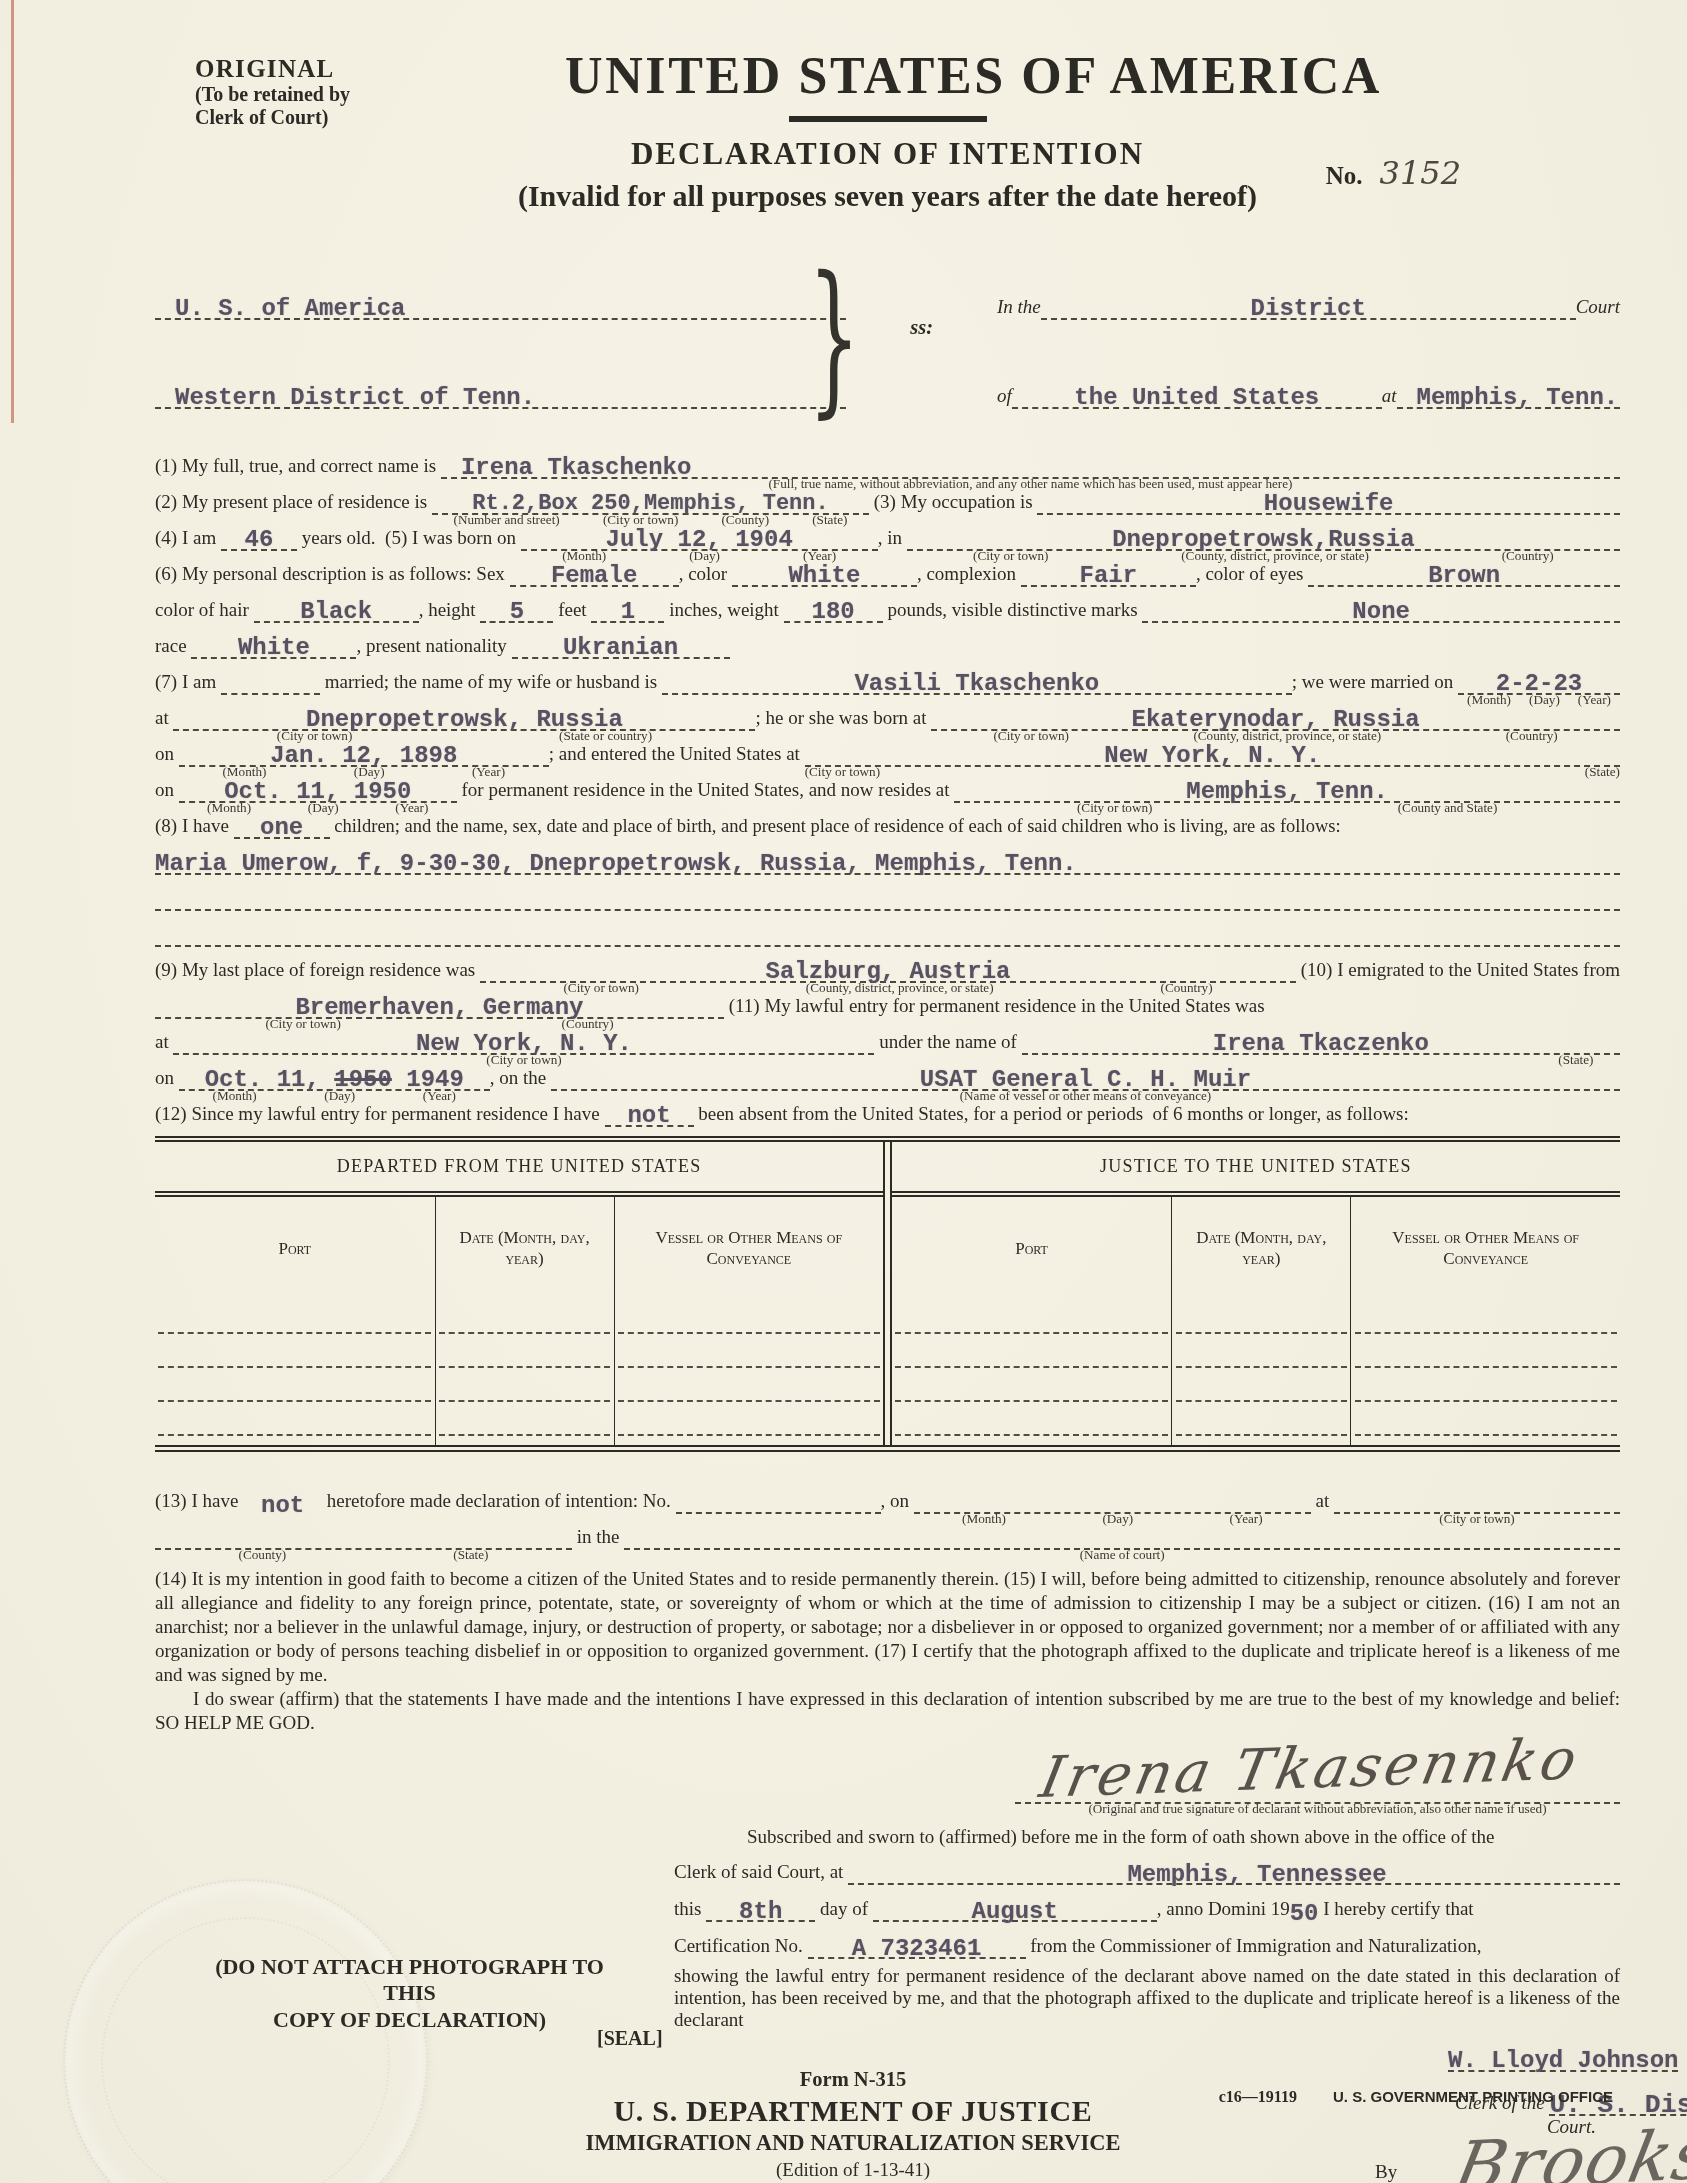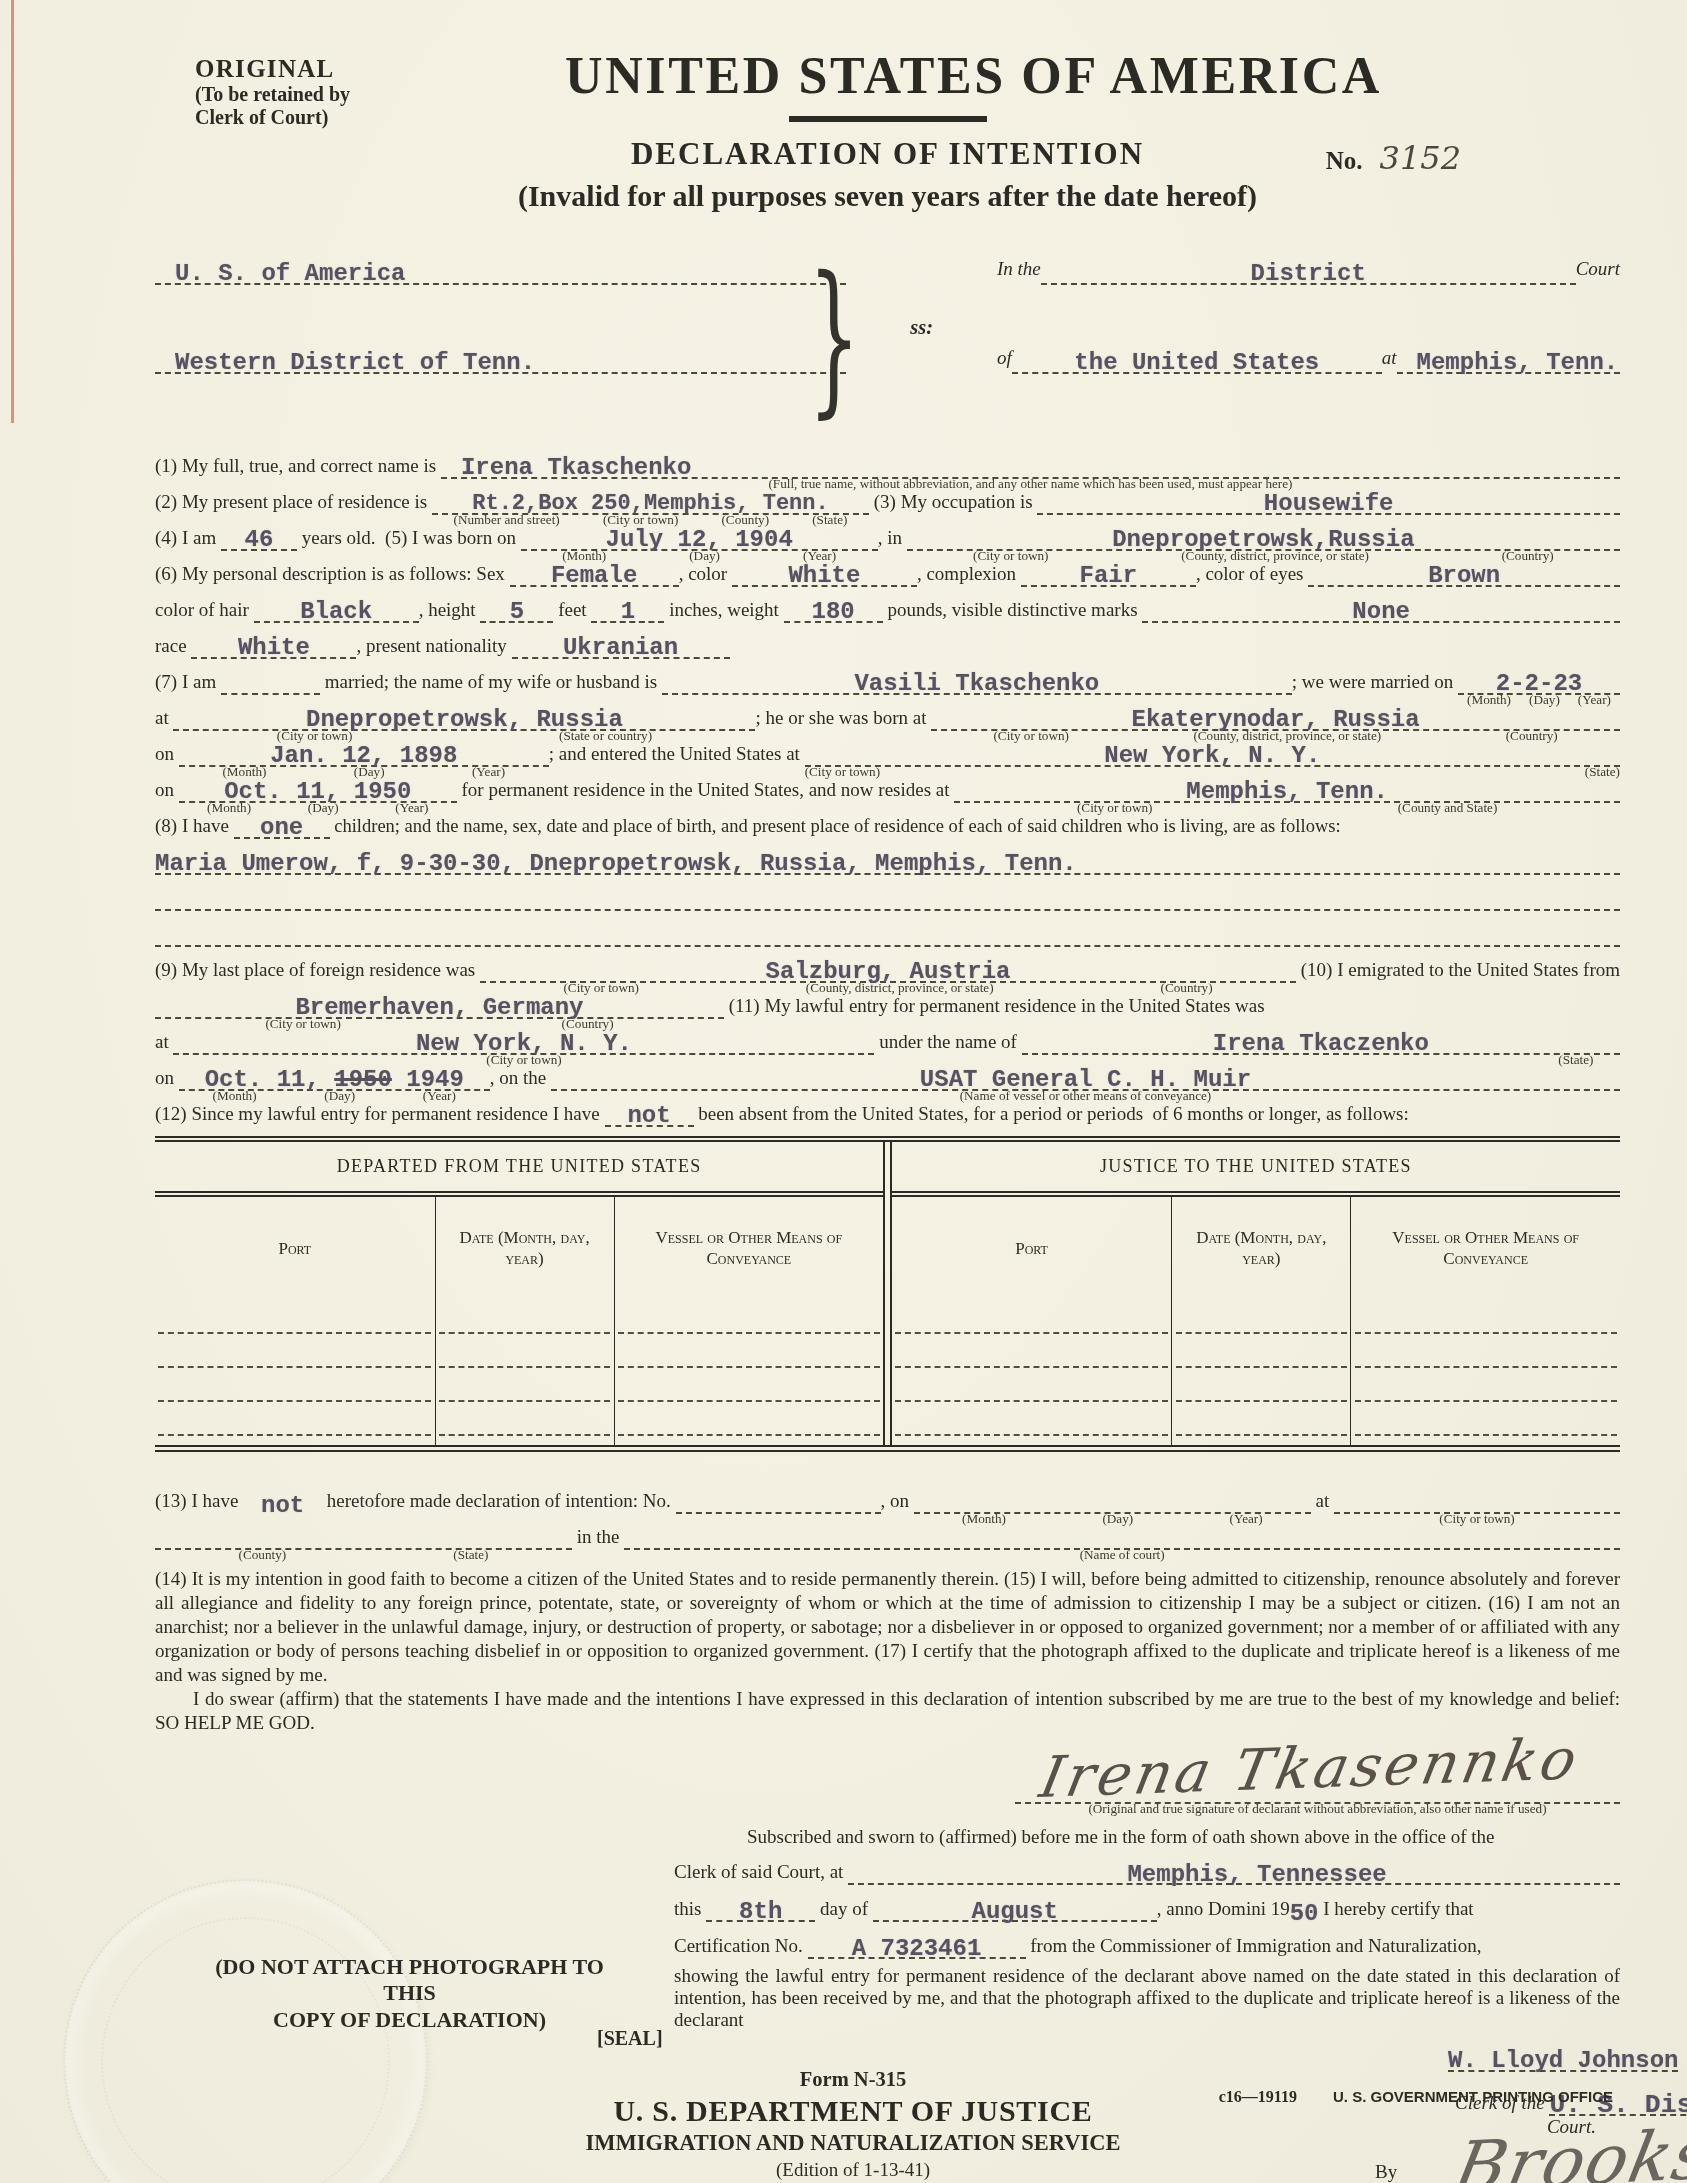--- a/index.html
+++ b/index.html
@@ -11,28 +11,28 @@
 
   
   .hdr{position:relative;height:193px}
   .orig{position:absolute;left:40px;top:9.3px;width:284px;text-align:left;font-weight:bold}
   .orig .o1{font-size:25px;letter-spacing:1.3px}
   .orig .o2{font-size:20px;line-height:22.5px}
   .title{ text-align:center;font-size:52px;font-weight:bold;letter-spacing:2.6px;margin:0 40px 0 212px}
   .trule{width:198px;height:6px;background:#2c2a25;margin:10.6px auto 14.6px auto}
   .declrow{position:relative;text-align:center}
   .decl{font-size:31px;font-weight:bold;letter-spacing:2px}
-  .no{position:absolute;right:159px;top:3px;font-size:25px;font-weight:bold}
+  .no{position:absolute;right:159px;top:18px;font-size:25px;font-weight:bold}
   .no .hand{font-size:32px;font-weight:normal;margin-left:17px}
   .invalid{text-align:center;font-size:30px;font-weight:bold;margin-top:6.6px}
 
   
   .venue{display:flex;margin-top:20px;margin-bottom:34px}
   .vleft{width:691px;position:relative;margin-right:151px}
-  .vl,.vr{height:61px;display:flex;align-items:flex-start}
+  .vl,.vr{height:61px;display:flex;align-items:flex-end}
   .brace{position:absolute;right:-40px;top:-17px;font-size:164px;font-weight:200;
          transform:scaleX(.5);font-family:"DejaVu Serif",serif;color:#35332d}
   .ss{position:absolute;right:-87px;top:57px;font-style:italic;font-weight:bold;font-size:20.5px}
   .vright{flex:1}
 
   
   .line{display:flex;align-items:flex-end;height:36px;position:relative}
   .lead{font-size:19px;white-space:pre;padding-bottom:2.6px;line-height:20.5px}
   .it{font-style:italic}
   .blank{position:relative;border-bottom:2px dashed #4a473d;text-align:center}

